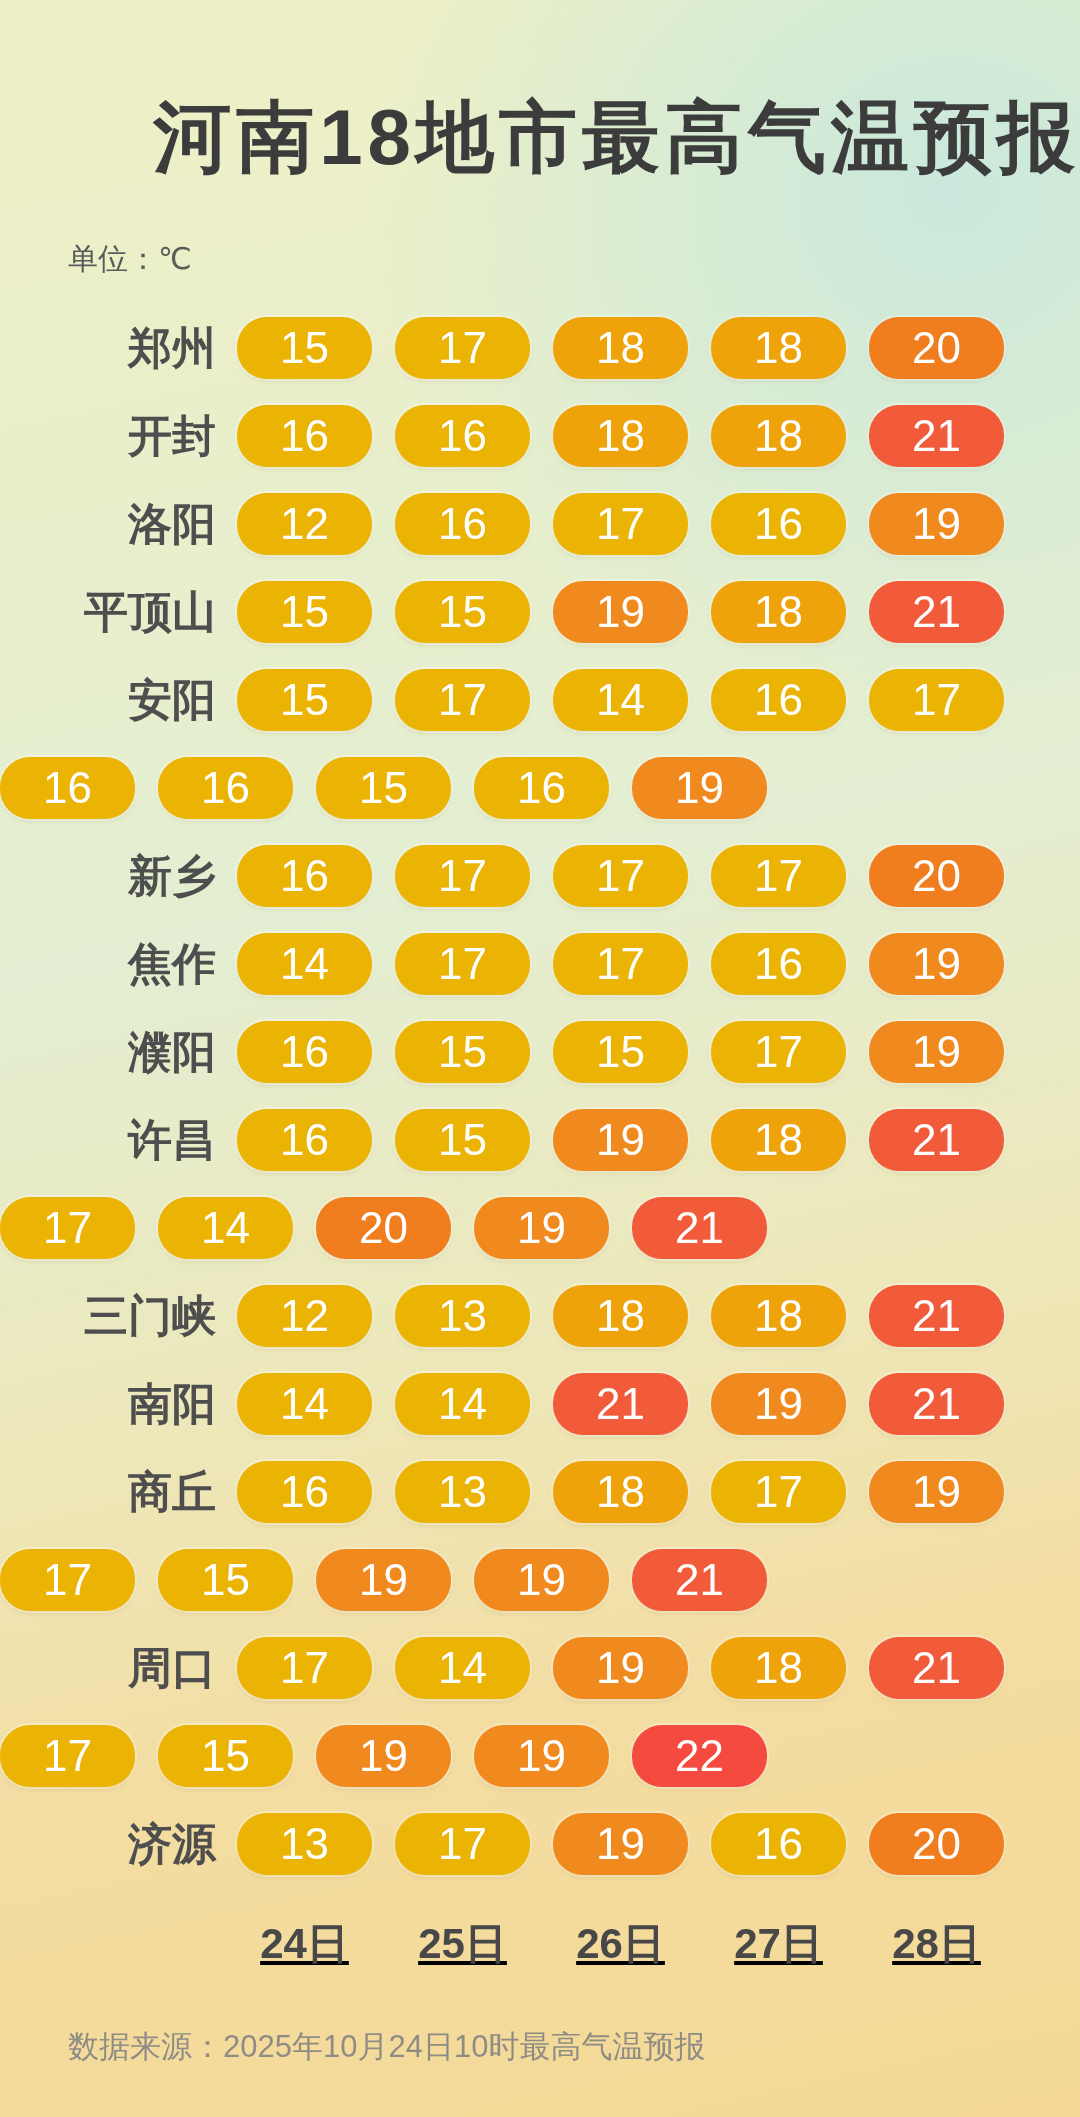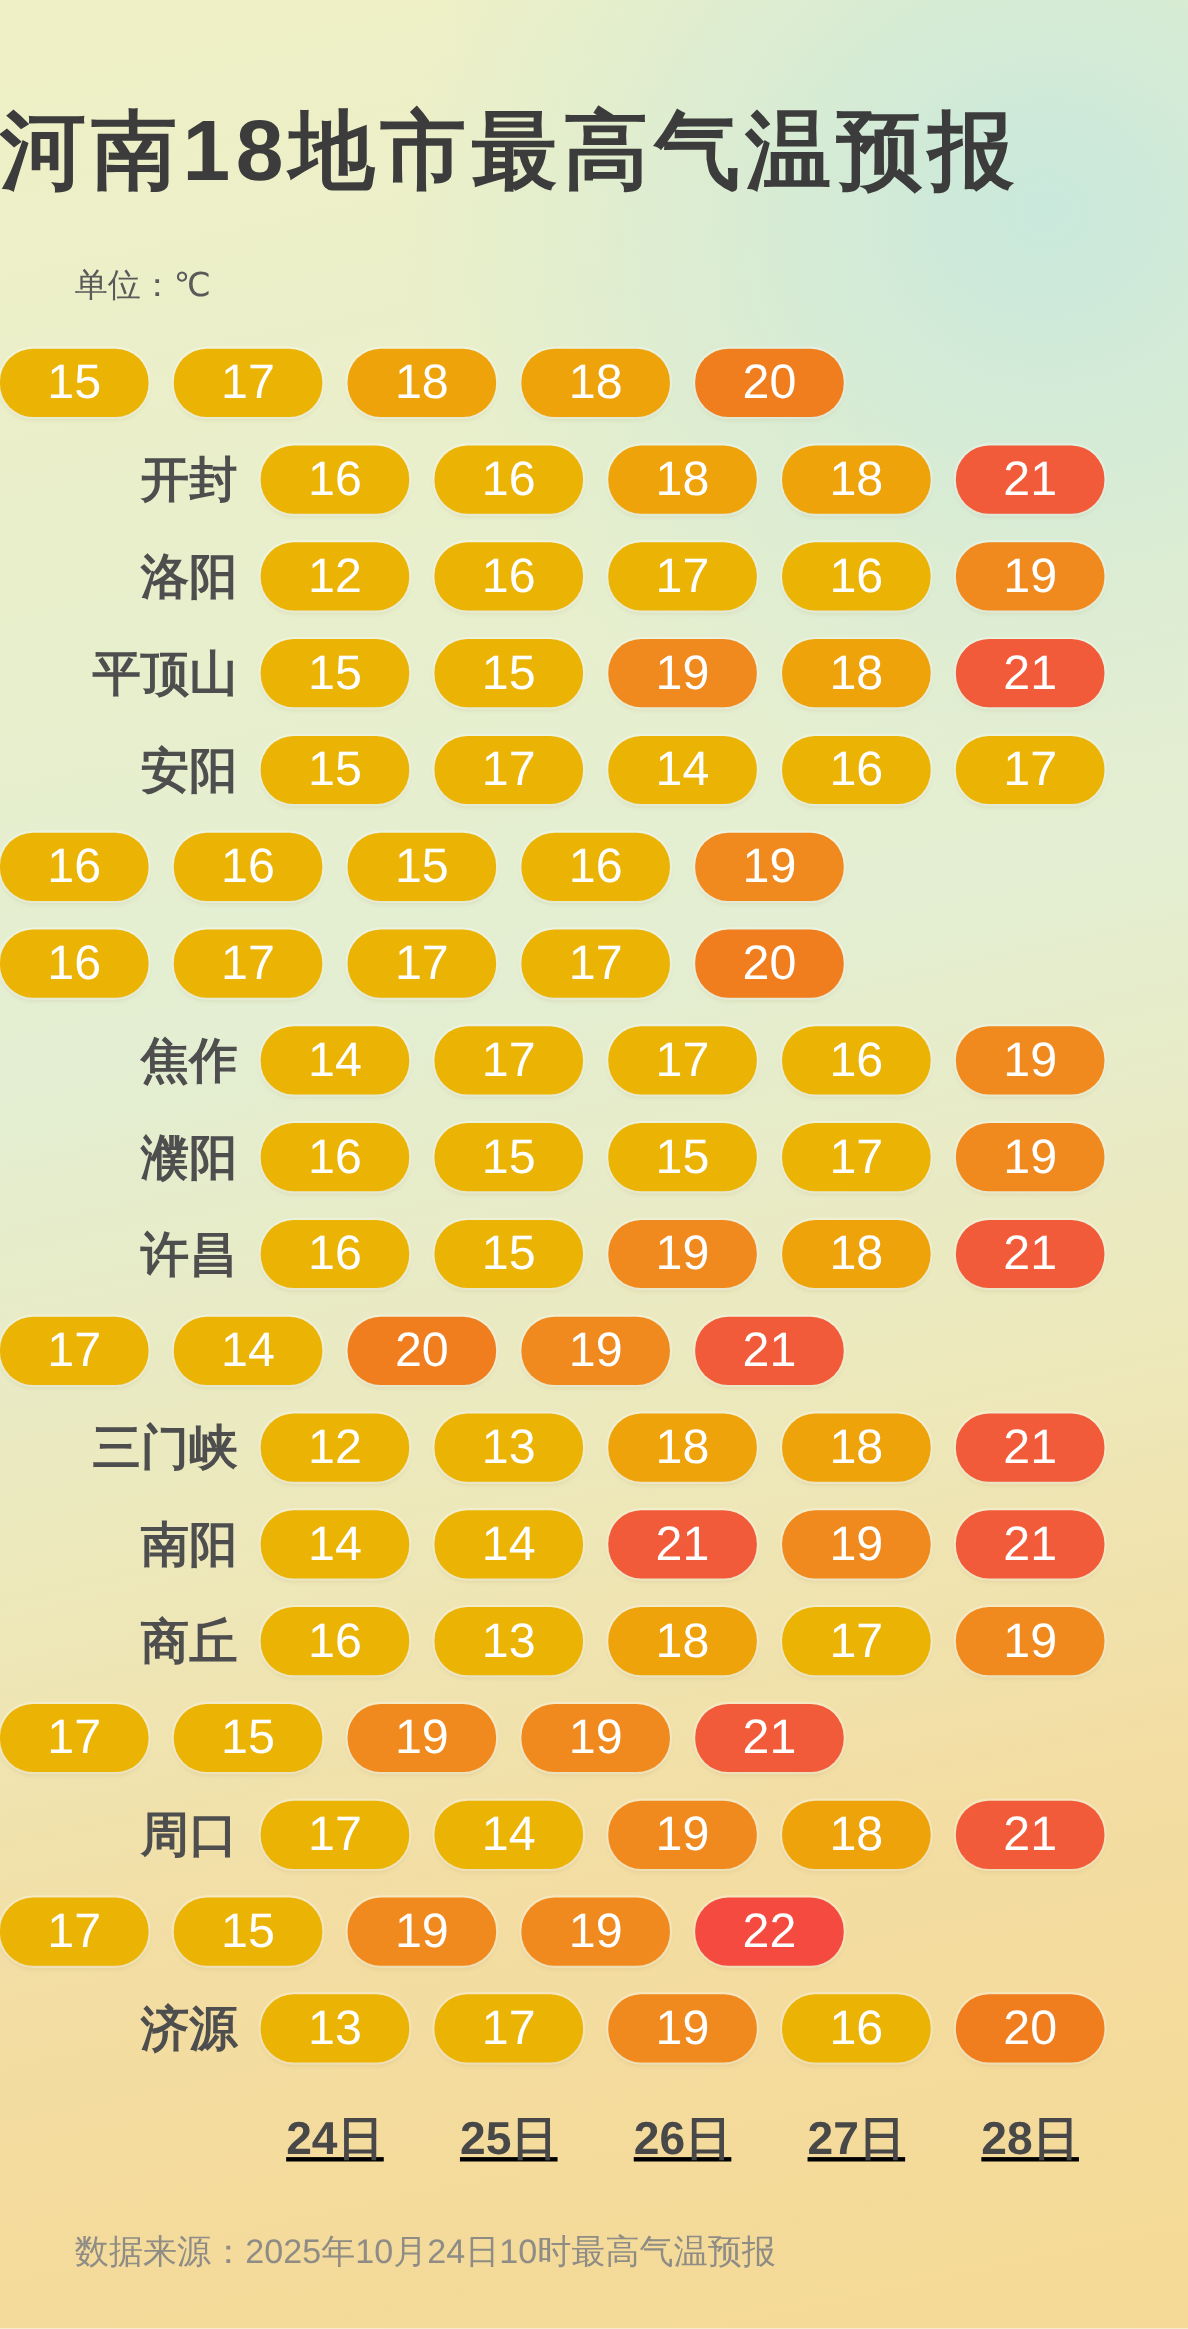--- a/index.html
+++ b/index.html
@@ -11,21 +11,21 @@
   .poster{
     position:relative;
     width:1080px;height:2117px;
     background:
       radial-gradient(900px 820px at 88% 9%, rgba(199,232,221,0.95), rgba(199,232,221,0) 65%),
       linear-gradient(168deg,#EFF0C5 0%,#E9EFCB 22%,#E3EED2 42%,#EDE8BA 62%,#F3DDA2 78%,#F5D995 100%);
   }
   .title{
     margin:0;
     padding-top:86px;
-    text-align:left;
+    text-align:right;
     font-size:78px;
     font-weight:bold;
     letter-spacing:5px;
     color:#3C3C3C;
   }
   .unit{
     margin-top:48px;
     margin-left:68px;
     font-size:30px;
     color:#5A5A5A;
@@ -85,20 +85,21 @@
 </style>
 </head>
 <body>
 
 <div class="poster">
   <h1 class="title">河南18地市最高气温预报</h1>
   <div class="unit">单位：℃</div>
 
   <div class="grid" id="grid">
   <div class="row">
+    <div class="city">郑州</div>
     <div class="pills">
           <div class="pill" style="background: rgb(235, 179, 3); color: rgb(255, 255, 255);">15</div>
           <div class="pill" style="background: rgb(235, 179, 3); color: rgb(255, 255, 255);">17</div>
           <div class="pill" style="background: rgb(238, 163, 10); color: rgb(255, 255, 255);">18</div>
           <div class="pill" style="background: rgb(238, 163, 10); color: rgb(255, 255, 255);">18</div>
           <div class="pill" style="background: rgb(240, 125, 30); color: rgb(255, 255, 255);">20</div>
         </div>
   </div>
 
   <div class="row">
@@ -149,20 +150,21 @@
     <div class="pills">
           <div class="pill" style="background: rgb(235, 179, 3); color: rgb(255, 255, 255);">16</div>
           <div class="pill" style="background: rgb(235, 179, 3); color: rgb(255, 255, 255);">16</div>
           <div class="pill" style="background: rgb(235, 179, 3); color: rgb(255, 255, 255);">15</div>
           <div class="pill" style="background: rgb(235, 179, 3); color: rgb(255, 255, 255);">16</div>
           <div class="pill" style="background: rgb(241, 138, 30); color: rgb(255, 255, 255);">19</div>
         </div>
   </div>
 
   <div class="row">
+    <div class="city">新乡</div>
     <div class="pills">
           <div class="pill" style="background: rgb(235, 179, 3); color: rgb(255, 255, 255);">16</div>
           <div class="pill" style="background: rgb(235, 179, 3); color: rgb(255, 255, 255);">17</div>
           <div class="pill" style="background: rgb(235, 179, 3); color: rgb(255, 255, 255);">17</div>
           <div class="pill" style="background: rgb(235, 179, 3); color: rgb(255, 255, 255);">17</div>
           <div class="pill" style="background: rgb(240, 125, 30); color: rgb(255, 255, 255);">20</div>
         </div>
   </div>
 
   <div class="row">

